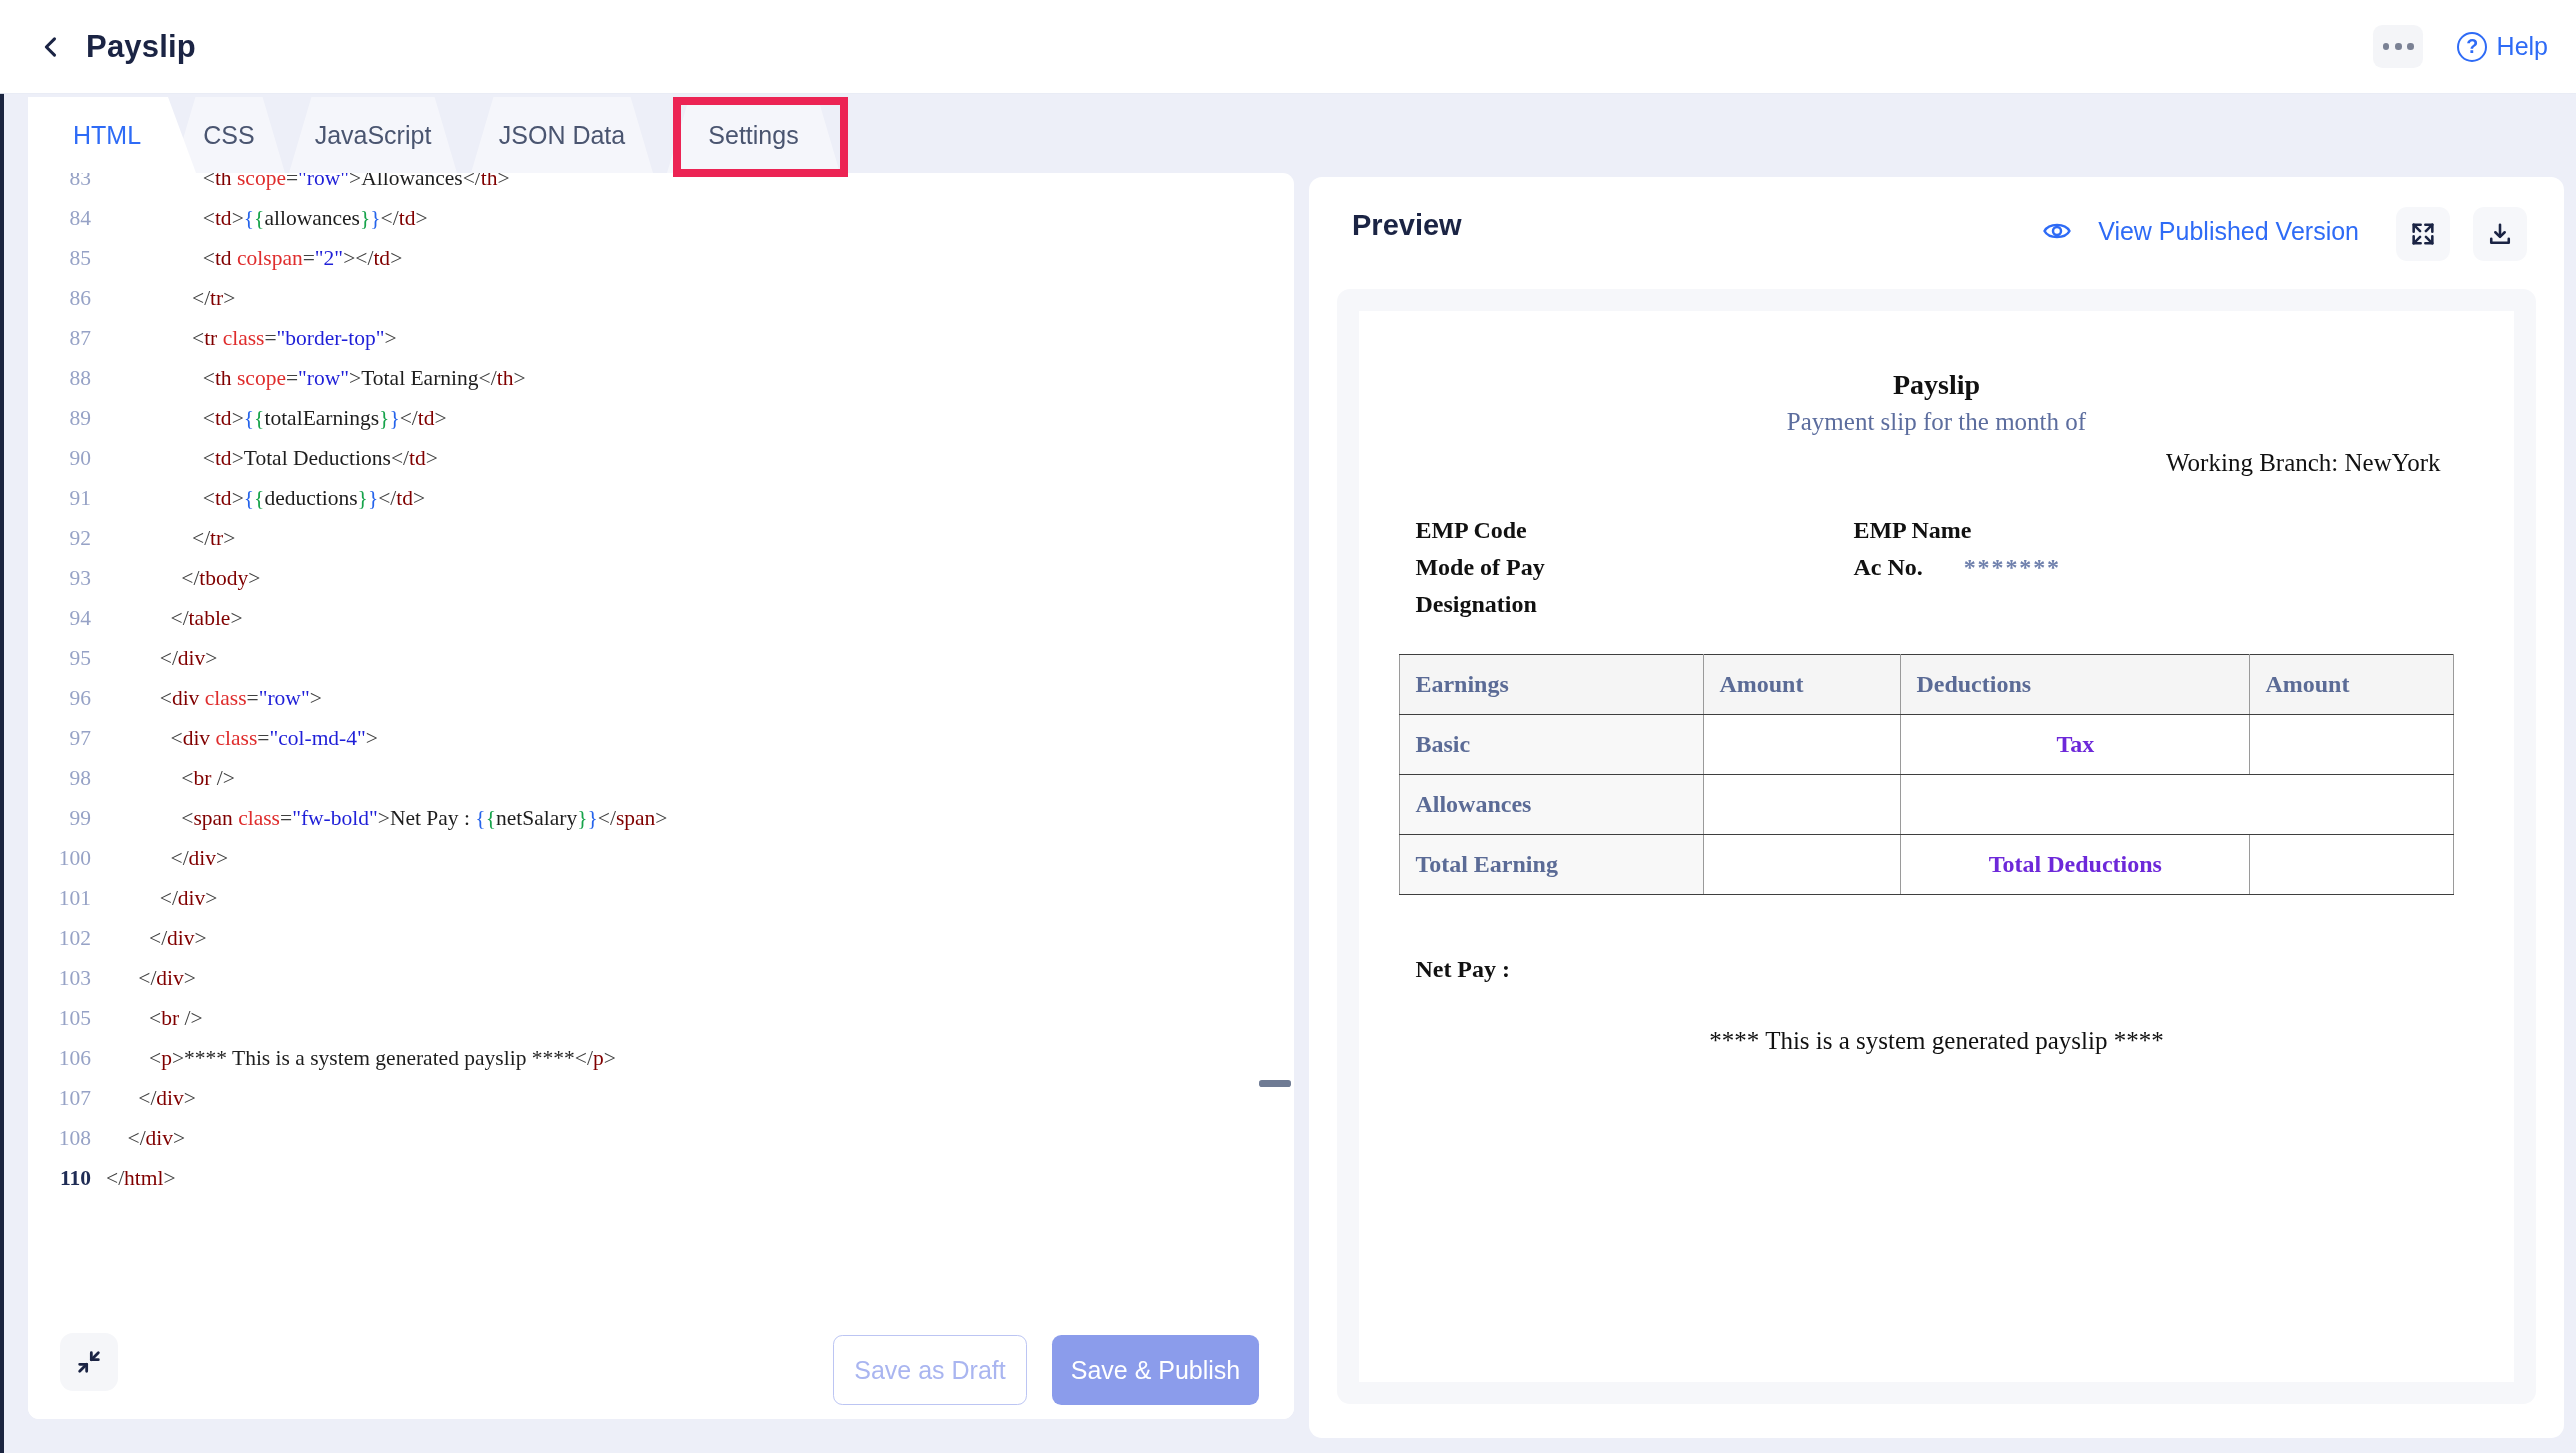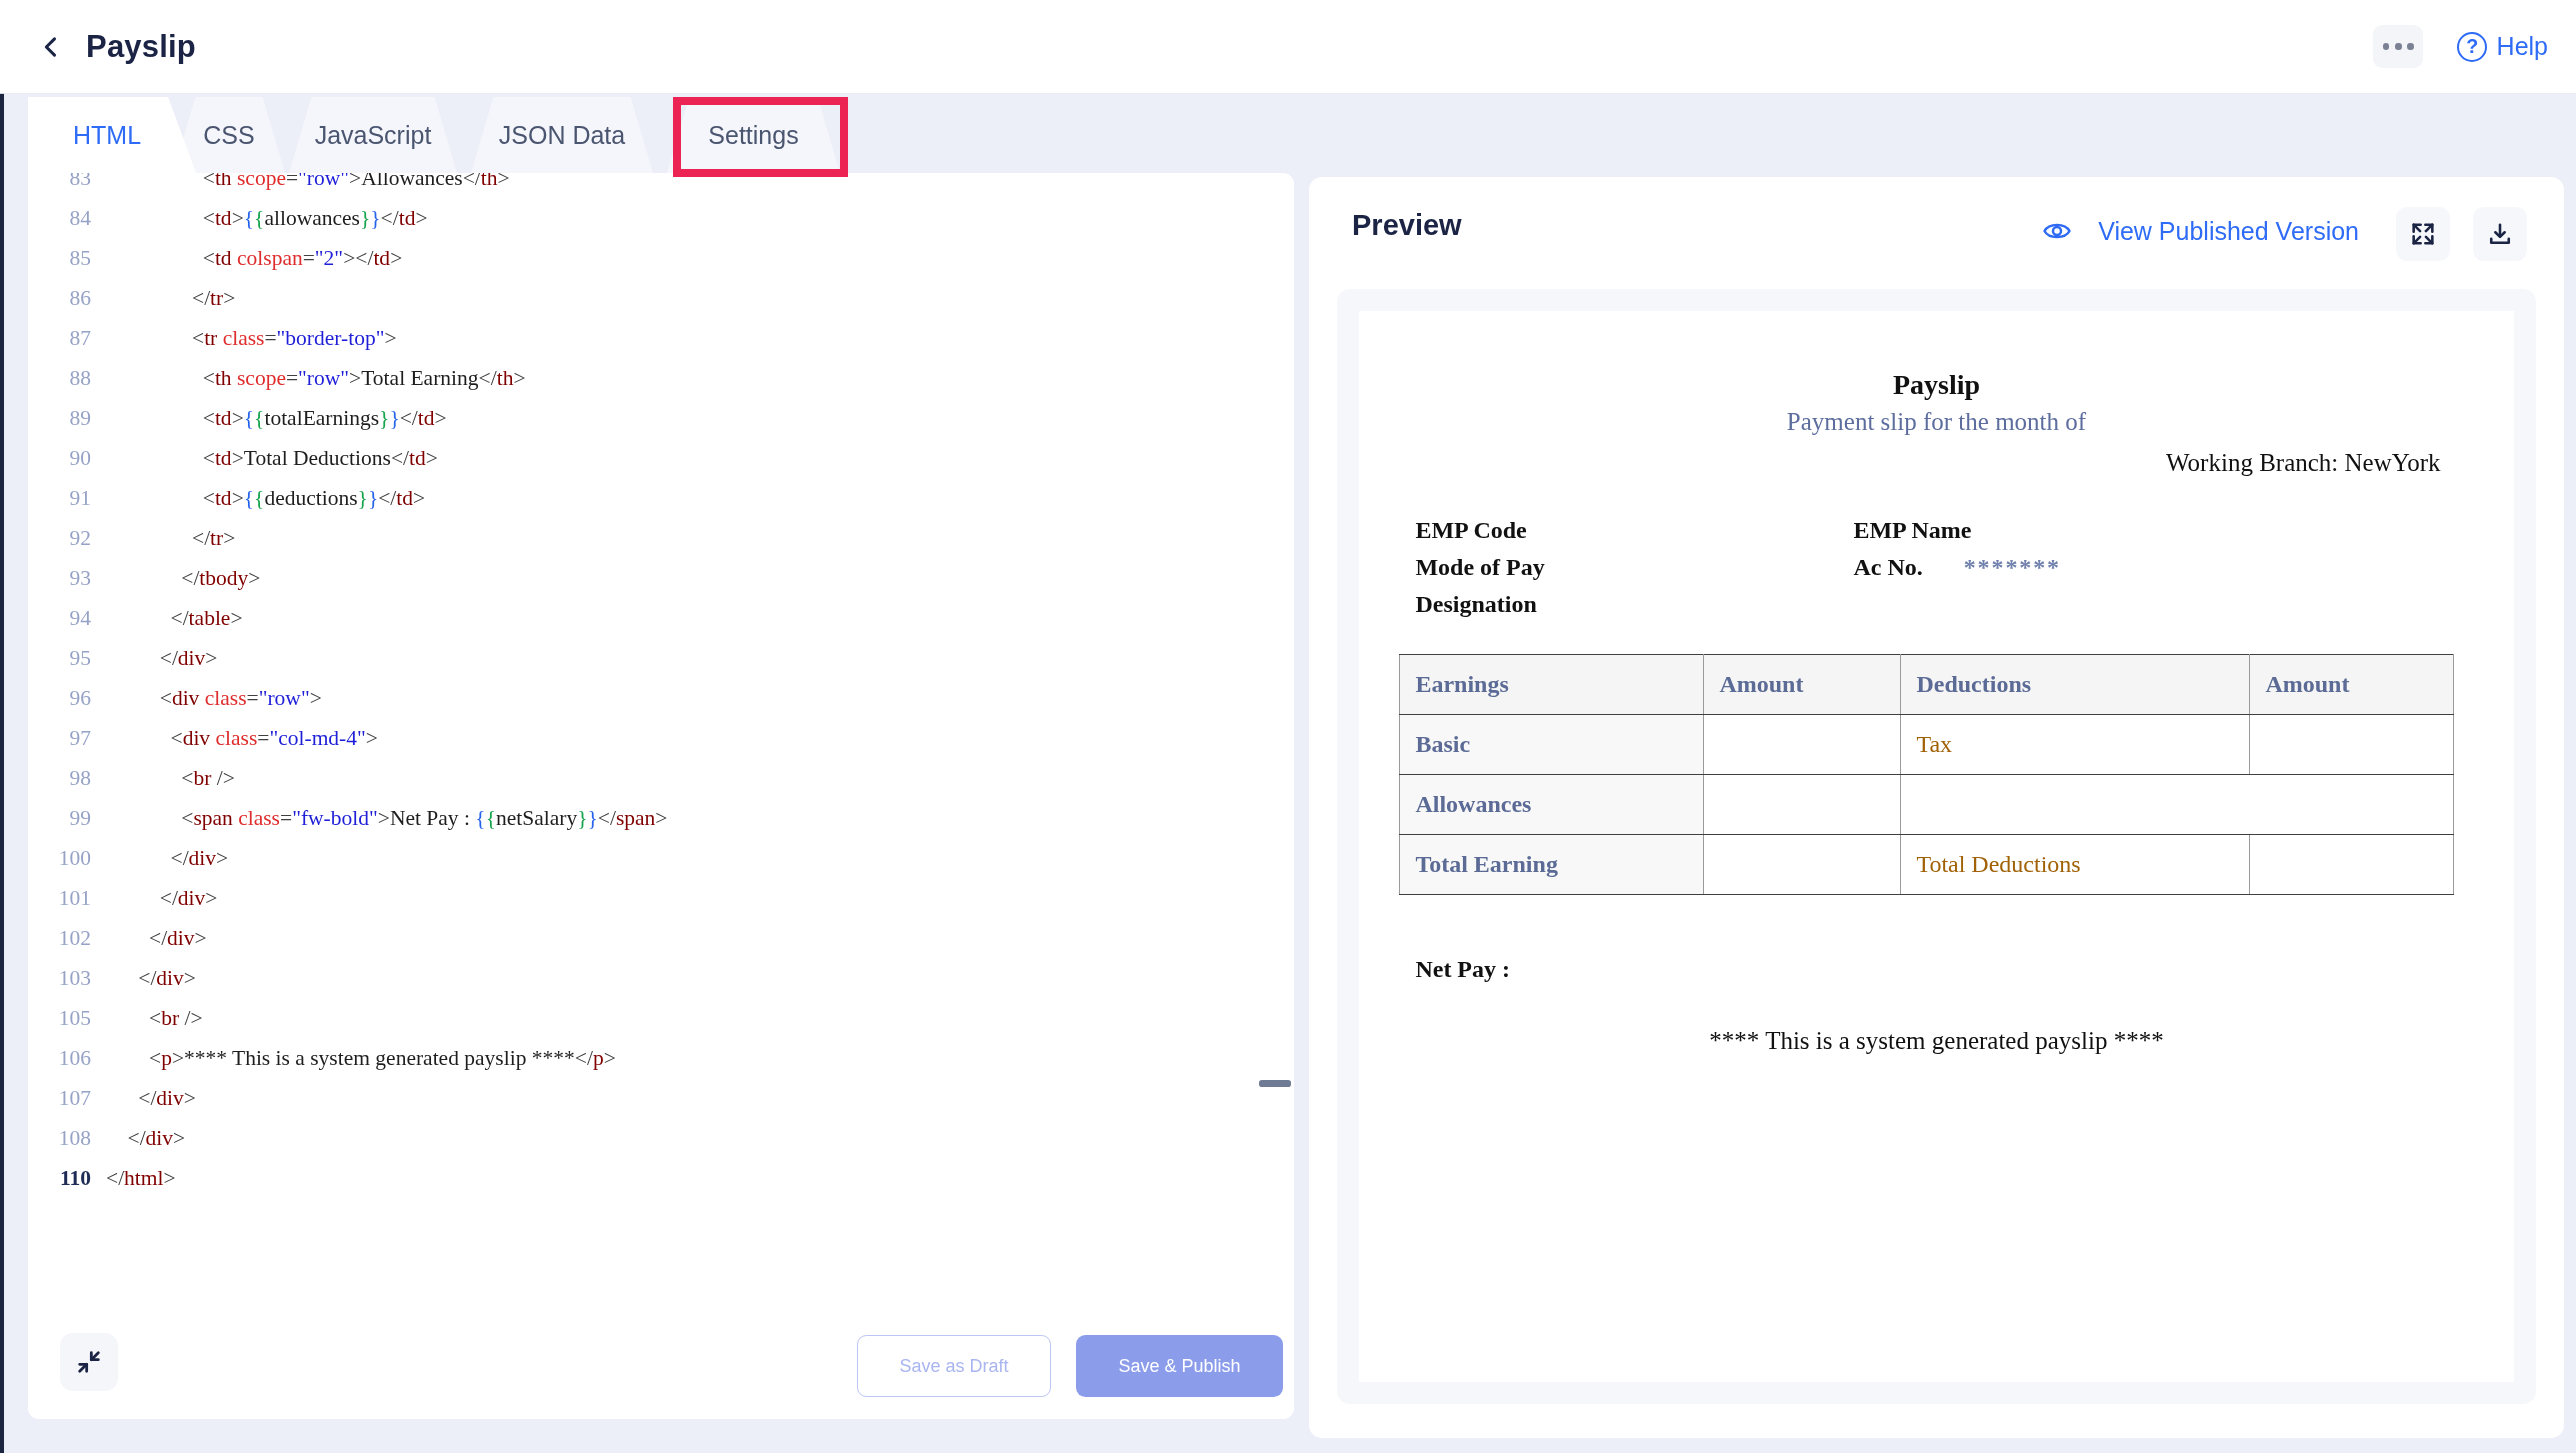--- a/index.html
+++ b/index.html
@@ -35,21 +35,21 @@
   .code-line.current .ln { color:#1f2c55; font-weight:700; }
   .tk-t { color:#800000; } .tk-a { color:#df2d2d; } .tk-v { color:#1f1fd8; }
   .tk-p { color:#404040; } .tk-x { color:#1e1e1e; }
   .tk-b1 { color:#2563eb; } .tk-b2 { color:#16a34a; }
 
   .scroll-dash { position:absolute; left:1259px; top:1080px; width:32px; height:6.5px; background:#6f7b94; border-radius:2.8px; z-index:5; }
 
   
   .editor-footer { position:absolute; left:0; bottom:0; width:100%; height:108px; background:#ffffff; }
   .collapse-btn { position:absolute; left:32px; top:22.4px; width:58px; height:58px; background:#f5f6f9; border-radius:13px; display:flex; align-items:center; justify-content:center; cursor:pointer; }
-  .btn { position:absolute; top:24px; height:62px; border-radius:9.3px; font-size:18px; display:flex; align-items:center; justify-content:center; cursor:pointer; font-family:"Liberation Sans", sans-serif;margin-left:24px; }
+  .btn { position:absolute; top:24px; height:70px; border-radius:9.3px; font-size:25px; display:flex; align-items:center; justify-content:center; cursor:pointer; font-family:"Liberation Sans", sans-serif; }
   .btn-draft { left:805px; width:194px; background:#ffffff; border:1.9px solid #bcc5f3; color:#a9b5f0; }
   .btn-publish { left:1024px; width:207px; background:#8b9ceb; border:none; color:#ffffff; }
 
   
   .preview-panel { position:absolute; left:1309px; top:177px; width:1255px; height:1261px; background:#ffffff; border-radius:13px; }
   .preview-title { position:absolute; left:43px; top:32px; font-size:29px; font-weight:700; color:#1b2444; }
   .view-pub { position:absolute; right:205px; top:39px; display:flex; align-items:center; gap:26px; color:#2e6bf6; font-size:25px; cursor:pointer; }
   .icon-btn { position:absolute; top:30px; width:54px; height:54px; background:#f6f7fa; border-radius:11.2px; display:flex; align-items:center; justify-content:center; cursor:pointer; }
   .icon-btn.expand { right:114px; }
   .icon-btn.download { right:37px; }
@@ -62,21 +62,21 @@
   .emp-col { position:absolute; top:201px; font-size:24px; font-weight:700; }
   .emp-col .emp-row { height:37px; line-height:37px; }
   .emp-col.c1 { left:56px; }
   .emp-col.c2 { left:494px; }
   .emp-val { font-weight:700; color:#7081ad; margin-left:41px; letter-spacing:1.9px; }
 
   .pay-table { position:absolute; left:40px; top:343px; border-collapse:collapse; table-layout:fixed; }
   .pay-table th, .pay-table td { border:0.9px solid #9a9a9a; border-top:1.9px solid #3f3f3f; border-bottom:1.9px solid #3f3f3f; height:60px; padding:0 15px; font-size:24px; text-align:left; vertical-align:middle; }
   .pay-table th { color:#5b6b96; font-weight:700; background:#f8f8f8; }
   .pay-table thead th { background:#f5f5f5; }
-  .pay-table td { color:#a16207; font-weight:400; background:#ffffff; }
+  .pay-table td { color:#6d28d9; font-weight:700; background:#ffffff;text-align:center; }
   .pay-table { border:1.9px solid #3f3f3f; }
 
   .doc-netpay { position:absolute; left:56px; top:645px; font-size:24px; font-weight:700; }
   .doc-note { position:absolute; left:0; top:716px; width:100%; text-align:center; font-size:25px; }
 
   svg.ic { display:block; }
 </style>
 </head>
 <body>
 

